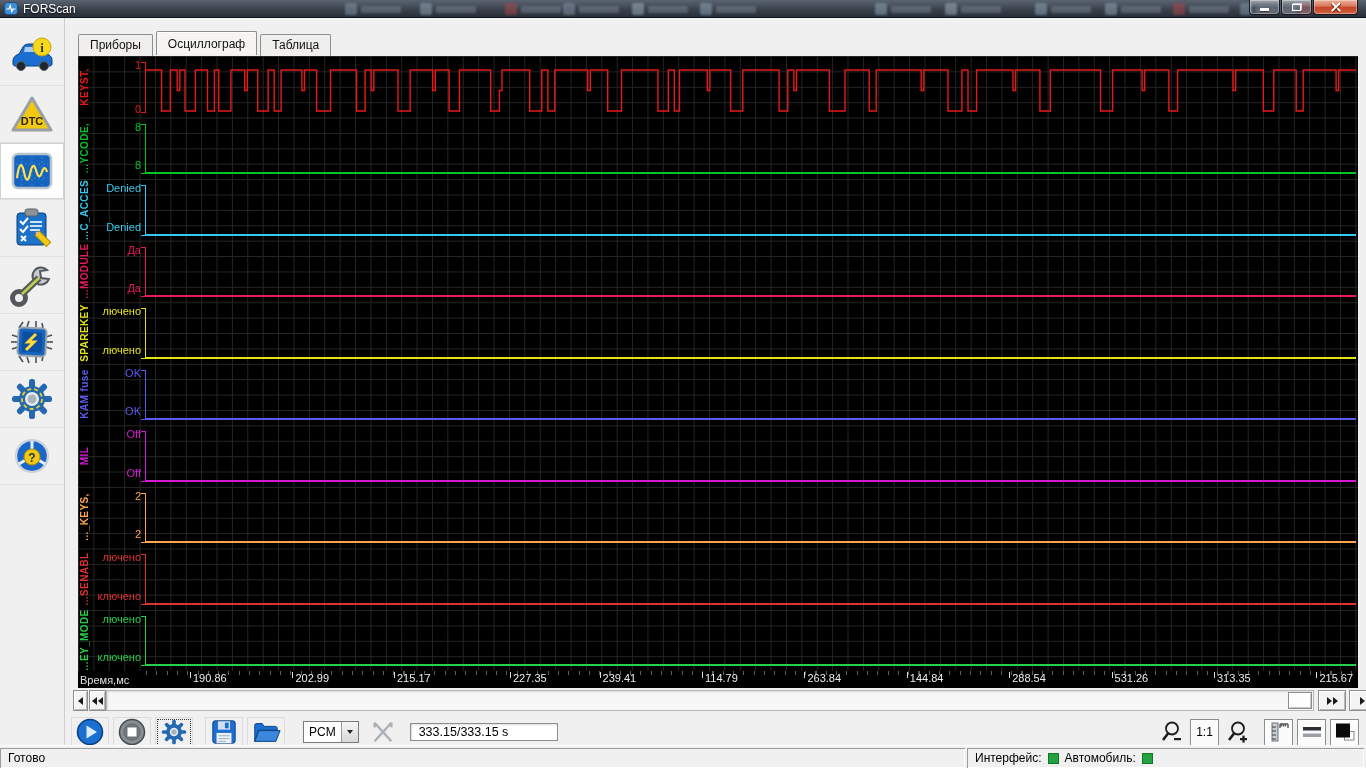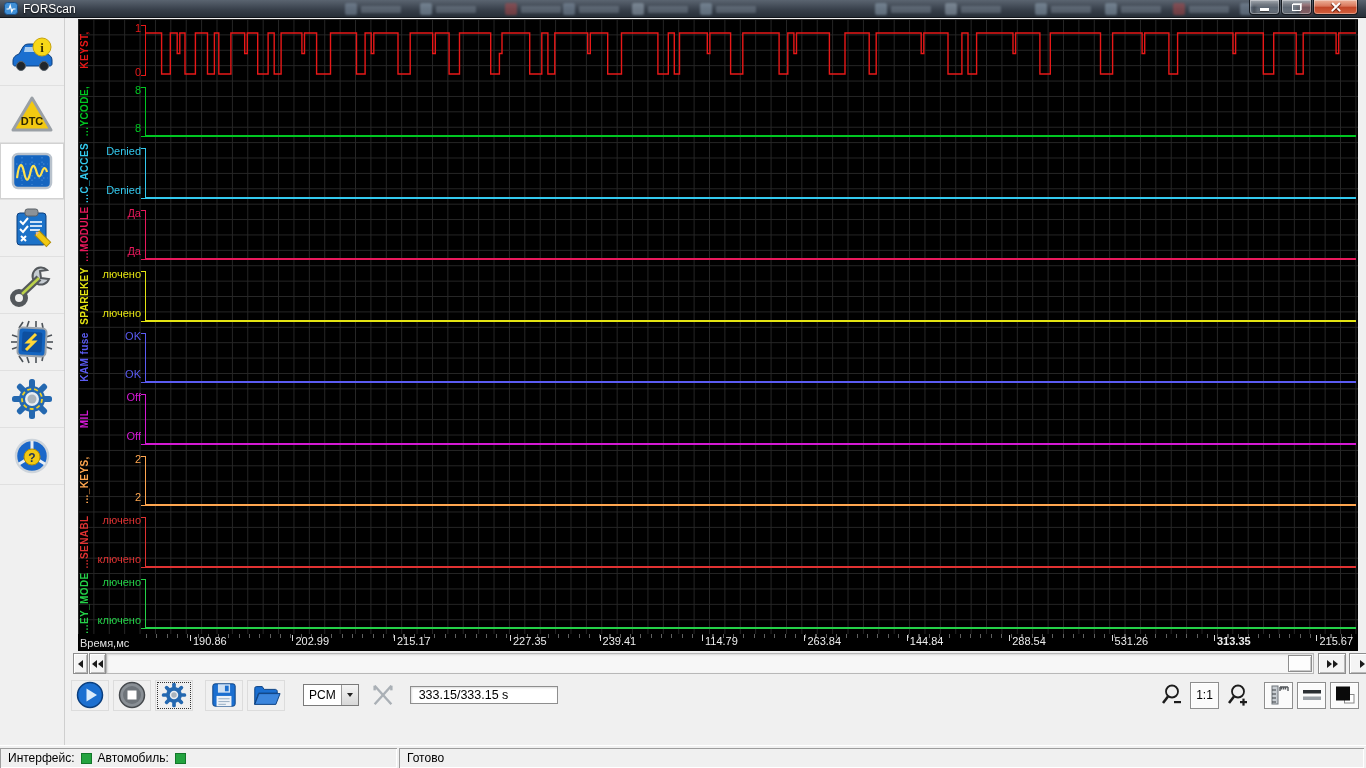--- a/index.html
+++ b/index.html
@@ -298,20 +298,25 @@
               <line x1="23" y1="23" x2="10" y2="31"></line>
               <line x1="23" y1="23" x2="36" y2="31"></line>
             </g>
           <circle cx="23" cy="24" r="8" fill="#f2c912" stroke="#b08d08"></circle>
           <text x="23" y="28.5" font-size="12" font-weight="bold" text-anchor="middle" fill="#20355a">?</text>
         </svg>
       </div>
     </div>
 
     <div class="content">
+      <div class="tabs" id="tabbar">
+          <div class="tab inactive">Приборы</div>
+          <div class="tab active">Осциллограф</div>
+          <div class="tab inactive">Таблица</div>
+        </div>
 
       <div class="plot">
         <div class="channels" id="channels">
             <div class="channel">
               <div class="ch-name" style="color: rgb(232, 24, 24);">KEYST,</div>
               <div class="ch-val top" style="color: rgb(232, 24, 24);">1</div>
               <div class="ch-val bot" style="color: rgb(232, 24, 24); bottom: 3px;">0</div>
               <div class="bracket" style="border-color: rgb(232, 24, 24);"></div>
               <svg class="trace-svg" viewBox="0 0 1210 61.5">
                 <path d="M0,14 L0.0,14 L15.6,14 L15.6,55 L24.3,55 L24.3,14 L31.2,14 L31.2,34.5 L33.8,34.5 L33.8,14 L39.0,14 L39.0,55 L49.4,55 L49.4,14 L61.5,14 L61.5,55 L68.4,55 L68.4,14 L72.8,14 L72.8,55 L84.9,55 L84.9,14 L98.7,14 L98.7,34.5 L101.3,34.5 L101.3,14 L111.7,14 L111.7,55 L122.1,55 L122.1,14 L128.2,14 L128.2,55 L135.1,55 L135.1,14 L155.9,14 L155.9,34.5 L158.5,34.5 L158.5,14 L170.6,14 L170.6,55 L184.5,55 L184.5,14 L210.5,14 L210.5,55 L219.1,55 L219.1,14 L225.2,14 L225.2,34.5 L227.8,34.5 L227.8,14 L252.0,14 L252.0,55 L264.2,55 L264.2,14 L286.7,14 L286.7,34.5 L289.3,34.5 L289.3,14 L303.1,14 L303.1,55 L313.5,55 L313.5,14 L344.7,14 L344.7,55 L353.4,55 L353.4,34.5 L356.0,34.5 L356.0,14 L383.7,14 L383.7,55 L395.8,55 L395.8,14 L401.9,14 L401.9,55 L408.8,55 L408.8,14 L441.7,14 L441.7,34.5 L444.3,34.5 L444.3,14 L461.7,14 L461.7,55 L475.5,55 L475.5,14 L511.9,14 L511.9,55 L522.3,55 L522.3,14 L528.3,14 L528.3,55 L533.5,55 L533.5,14 L561.3,14 L561.3,34.5 L563.9,34.5 L563.9,14 L584.6,14 L584.6,55 L596.8,55 L596.8,14 L633.1,14 L633.1,55 L641.8,55 L641.8,14 L647.9,14 L647.9,34.5 L650.5,34.5 L650.5,14 L683.4,14 L683.4,55 L699.0,55 L699.0,14 L723.2,14 L723.2,55 L730.2,55 L730.2,14 L775.2,14 L775.2,34.5 L777.8,34.5 L777.8,14 L802.0,14 L802.0,55 L815.9,55 L815.9,14 L822.0,14 L822.0,55 L830.6,55 L830.6,14 L867.0,14 L867.0,34.5 L869.6,34.5 L869.6,14 L893.9,14 L893.9,55 L904.3,55 L904.3,14 L954.5,14 L954.5,55 L966.6,55 L966.6,14 L996.1,14 L996.1,34.5 L998.7,34.5 L998.7,14 L1022.9,14 L1022.9,55 L1031.6,55 L1031.6,14 L1087.0,14 L1087.0,34.5 L1089.6,34.5 L1089.6,14 L1117.3,14 L1117.3,55 L1127.7,55 L1127.7,14 L1150.2,14 L1150.2,55 L1157.2,55 L1157.2,14 L1190.1,14 L1190.1,34.5 L1192.7,34.5 L1192.7,14 L1210.0,14" fill="none" stroke="#e81818" stroke-width="1.4"></path>
@@ -418,21 +423,21 @@
                 <span>144.84</span>
               </div>
               <div class="tick" style="left: 931.2px;">
                 <div class="tm"></div>
                 <span>288.54</span>
               </div>
               <div class="tick" style="left: 1033.6px;">
                 <div class="tm"></div>
                 <span>531.26</span>
               </div>
-              <div class="tick" style="left: 1136px; font-weight: bold;">
+              <div class="tick" style="left: 1136px;">
                 <div class="tm"></div>
                 <span>313.35</span>
               </div>
               <div class="tick" style="left: 1238.4px;">
                 <div class="tm"></div>
                 <span>215.67</span>
               </div>
             </div>
         </div>
       </div>
@@ -567,23 +572,23 @@
           <svg width="24" height="24" viewBox="0 0 24 24">
             <rect x="11.5" y="11.5" width="9.5" height="8.5" fill="#ffffff" stroke="#888"></rect>
             <rect x="3" y="3.5" width="14" height="14" fill="#0a0a0a"></rect>
           </svg>
         </div>
       </div>
     </div>
   </div>
 
   <div class="statusbar">
+    <div class="panel p2">
+      <span>Готово</span>
+    </div>
     <div class="panel p1">
       <span>Интерфейс:</span>
       <span class="led" style="background: rgb(35, 163, 63);"></span>
       <span>Автомобиль:</span>
       <span class="led" style="background: rgb(35, 163, 63);"></span>
     </div>
-    <div class="panel p2">
-      <span>Готово</span>
-    </div>
   </div>
 </div>
 
 </body></html>

